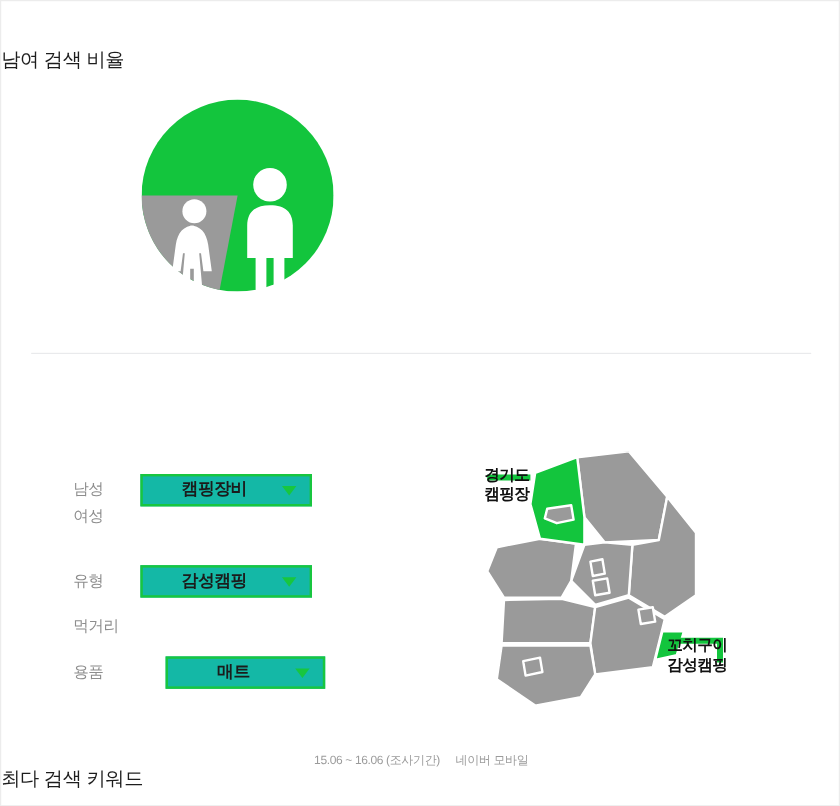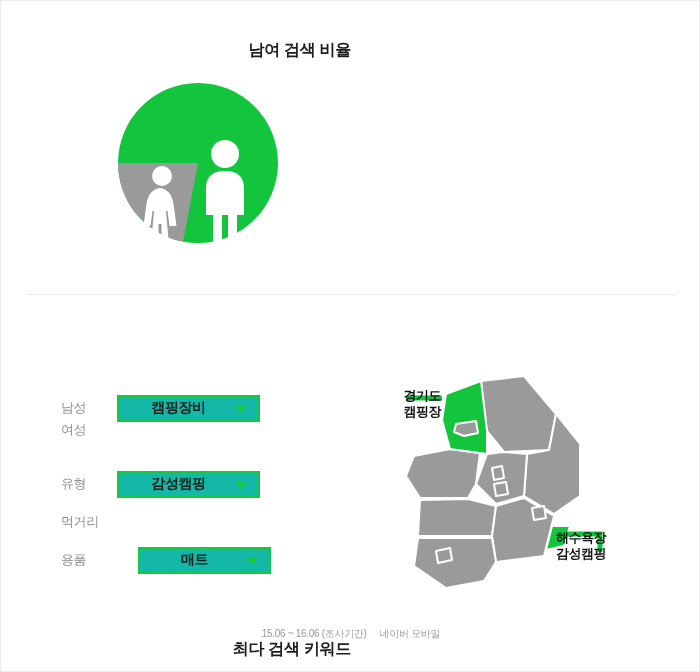--- a/index.html
+++ b/index.html
@@ -14,23 +14,23 @@
     background: #ffffff;
     border: 1px solid #ececec;
     box-sizing: border-box;
     overflow: hidden;
     font-family: "Liberation Sans", "DejaVu Sans", sans-serif;
     color: #222222;
   }
 
   .panel-title {
     position: absolute;
-    text-align: right;
+    text-align: left;
     font-size: 16px;
-    font-weight: bold;
+    font-weight: normal;
     color: #1d1d1d;
     letter-spacing: -0.3px;
     white-space: nowrap;
   }
 
   
   .divider {
     position: absolute;
     left: 25px;
     top: 293px;
@@ -252,21 +252,21 @@
     <path d="M58,22 L22,22" stroke="#13c53d" stroke-width="5" fill="none"></path>
     <path d="M180,158 L216,158 L216,176" stroke="#13c53d" stroke-width="5" fill="none"></path>
   </svg>
 
   <div class="map-anno" id="anno-gyeonggi">
     <div>경기도</div>
     <div>캠핑장</div>
   </div>
 
   <div class="map-anno" id="anno-ulsan">
-    <div>해수욕장</div>
+    <div>꼬치구이</div>
     <div>감성캠핑</div>
   </div>
 
   <div id="footer">
     <span>15.06 ~ 16.06 (조사기간)</span>
     <span class="sep"></span>
     <span>네이버 모바일</span>
   </div>
 
 </div>

